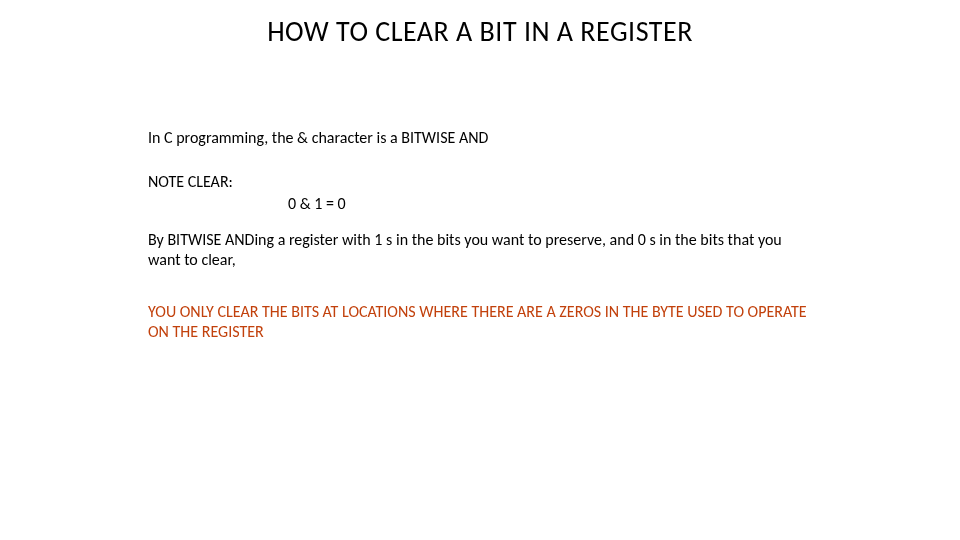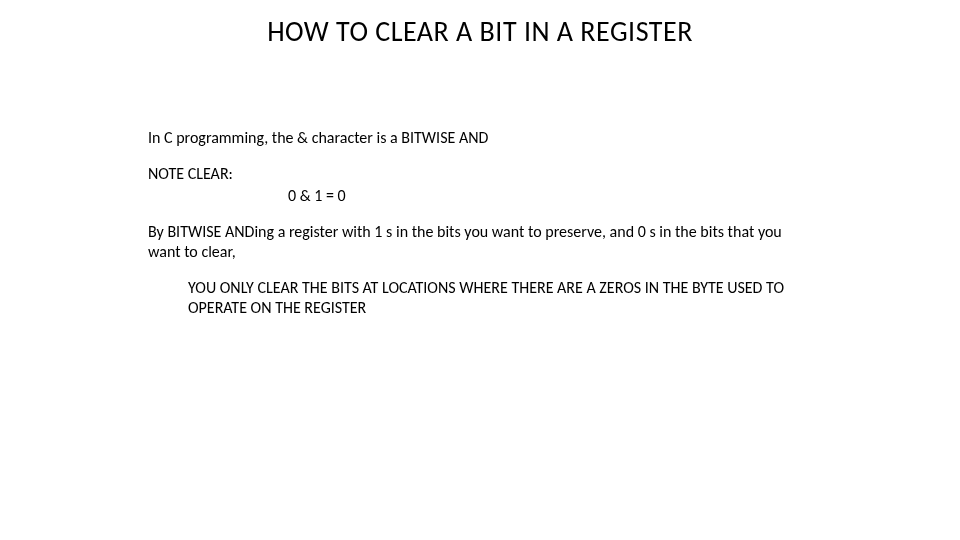--- a/index.html
+++ b/index.html
@@ -29,38 +29,37 @@
     }
     .body {
       position: absolute;
       top: 128px;
       left: 148px;
       width: 664px;
       font-size: 16px;
       line-height: 1.25;
     }
     .para {
-      margin-bottom: 16px;
+      margin-bottom: 24px;
     }
     .note-label {
       margin-bottom: 2px;
     }
     .truth-table {
       margin-left: 140px;
       margin-bottom: 16px;
     }
     .truth-line {
       line-height: 1.25;
     }
     .explain {
-      margin-bottom: 16px;
+      margin-bottom: 32px;
     }
     .emph {
-      color: #000000;
-      margin-left: 40px;
+      color: #c2410c;
     }
   </style>
 </head>
 <body>
 
 <div class="slide">
 
   <div class="title">HOW TO CLEAR A BIT IN A REGISTER</div>
 
   <div class="body">

